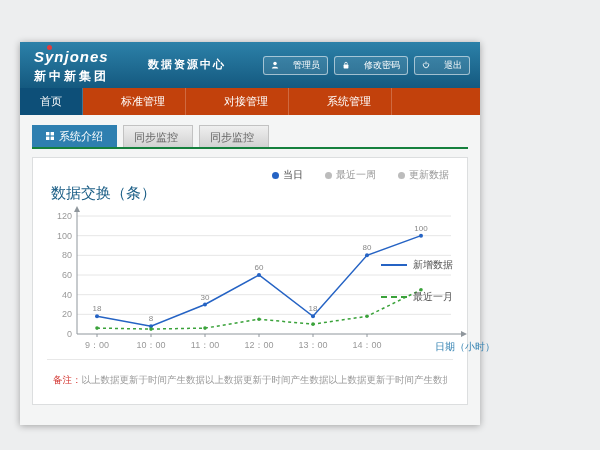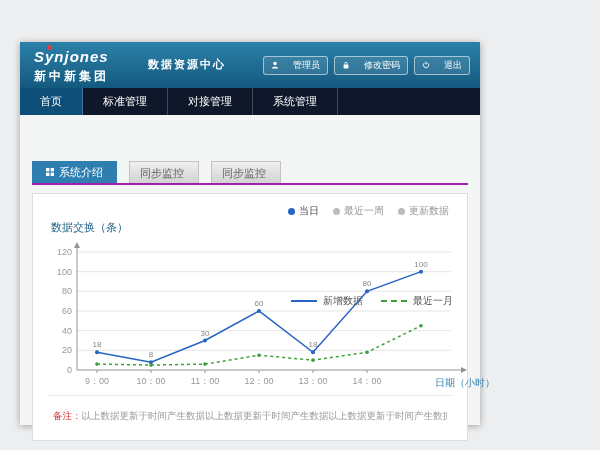--- a/index.html
+++ b/index.html
@@ -21,43 +21,43 @@
   .logo-sub { color:#fff; font-size:12px; font-weight:bold; letter-spacing:3px; margin-top:2px; }
   .app-title { position:absolute; left:128px; top:15px; color:#fff; font-size:11px; letter-spacing:2px;font-weight:bold; }
   .header-actions { position:absolute; right:10px; top:14px; display:flex; gap:6px; }
   .hbtn {
     display:flex; align-items:center; gap:14px; font-size:9px; color:#fff;
     border:1px solid rgba(255,255,255,.55); background:rgba(255,255,255,.10);
     border-radius:3px; padding:2px 7px; cursor:pointer; white-space:nowrap;
   }
   .hbtn svg { width:8px; height:8px; }
   
-  .nav { height:27px; background:#0f172a; display:flex; }
+  .nav { height:27px; background:#c2410c; display:flex;gap:18px; }
   .nav-item {
     padding:0 20px; line-height:27px; color:#fff; font-size:11px;
     border-right:1px solid rgba(255,255,255,.22); cursor:pointer; white-space:nowrap;
   }
   .nav-item.active { background:#0d4f78; }
   
   .content { position:absolute; top:73px; left:0; right:0; bottom:0; background:#f4f5f5; padding:10px 12px; }
-  .tabbar { display:flex; gap:12px; border-bottom:2px solid #a21caf;margin-top:36px; }
+  .tabbar { display:flex; gap:6px; border-bottom:2px solid #15803d; }
   .tab { height:22px; line-height:22px; padding:0 14px; font-size:11px; cursor:pointer; white-space:nowrap; }
   .tab.active { background:#2e7fb0; color:#fff; display:flex; align-items:center; gap:5px; }
   .tab.inactive { background:linear-gradient(#efefef,#d2d2d2); border:1px solid #c2c2c2; border-bottom:none; color:#666;padding-left:10px; }
   .tab .tab-icon svg { width:8px; height:8px; display:block; }
   
   .panel { margin-top:8px; background:#fff; border:1px solid #dcdedf; height:248px; position:relative; }
-  .legend-top { position:absolute; top:10px; right:18px; display:flex; gap:14px; align-items:center; }
+  .legend-top { position:absolute; top:10px; right:18px; display:flex; gap:22px; align-items:center; }
   .legend-item { display:flex; gap:4px; align-items:center; font-size:10px; color:#999; cursor:pointer; }
   .legend-item.on { color:#444; }
   .legend-item .dot { width:7px; height:7px; border-radius:50%; background:#bcbcbc; }
   .legend-item.on .dot { background:#2563c4; }
-  .ylabel { position:absolute; left:18px; top:26px; font-size:11px; color:#1b5e86; }
+  .ylabel { position:absolute; left:18px; top:26px; font-size:15px; color:#1b5e86; }
   #chart-svg { position:absolute; left:14px; top:44px; }
-  .series-legend { position:absolute; right:14px; top:100px; display:flex; flex-direction:row; gap:18px;text-align:center; }
+  .series-legend { position:absolute; right:14px; top:100px; display:flex; flex-direction:column; gap:18px;text-align:center; }
   .series-item { display:flex; align-items:center; gap:6px; font-size:10px; color:#555; cursor:pointer; white-space:nowrap; }
   .series-line { width:26px; border-top:2px solid #2563c4; }
   .series-line.dashed { border-top:2px dashed #3aa23a; }
   .note-divider { position:absolute; left:14px; right:14px; bottom:44px; border-top:1px solid #e8e8e8; }
   .note {
     position:absolute; left:20px; right:20px; bottom:17px; font-size:9.5px; color:#9a9a9a;
     text-align:center; white-space:nowrap; overflow:hidden;
   }
   .note-label { color:#d2322d; }
   text { font-family:"Liberation Sans","DejaVu Sans",sans-serif; }

